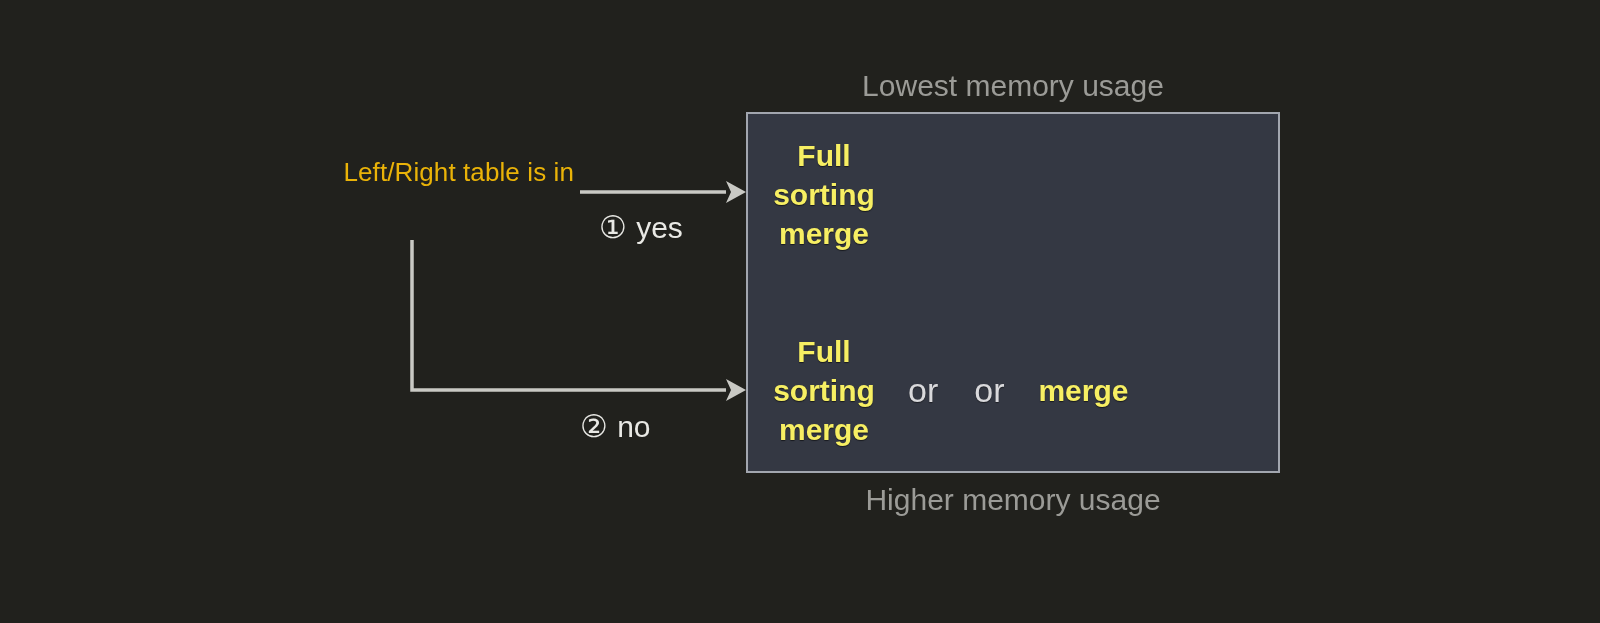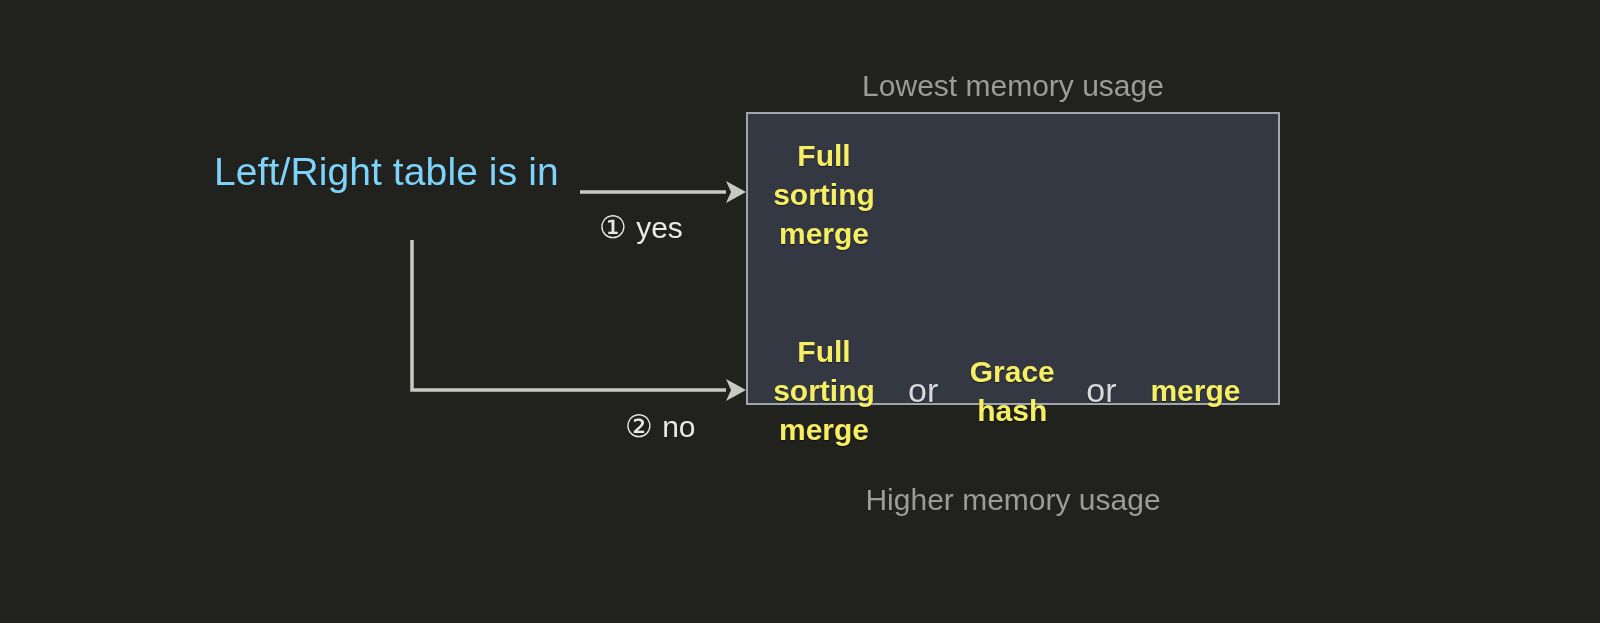--- a/index.html
+++ b/index.html
@@ -19,23 +19,23 @@
     background: #21211d;
     overflow: hidden;
   }
 
   
   #question {
     position: absolute;
     left: 214px;
     top: 152px;
     width: 360px;
-    text-align: left;
-    color: #7dd3fc;
-    font-size: 39px;
+    text-align: right;
+    color: #eab308;
+    font-size: 26px;
     line-height: 40px;
     letter-spacing: 0.1px;
     white-space: nowrap;
   }
   #question .qline { display: block; }
 
   
   #connectors {
     position: absolute;
     left: 0;
@@ -51,21 +51,21 @@
     font-size: 30px;
     line-height: 34px;
     white-space: nowrap;
     margin-top: 8px;
   }
   .branch-label .marker {
     font-size: 31px;
     letter-spacing: 1px;
   }
   #label-yes { left: 599px; top: 203px; }
-  #label-no  { left: 625px; top: 402px; }
+  #label-no  { left: 580px; top: 402px; }
 
   
   .caption {
     position: absolute;
     left: 746px;
     width: 534px;
     text-align: center;
     color: #9b9b97;
     font-size: 30px;
     line-height: 36px;
@@ -73,21 +73,21 @@
   }
   #caption-top    { top: 68px; }
   #caption-bottom { top: 482px; }
 
   
   #panel {
     position: absolute;
     left: 746px;
     top: 112px;
     width: 534px;
-    height: 293px;
+    height: 361px;
     box-sizing: border-box;
     background: #343843;
     border: 2px solid #a2a6af;
     padding-left: 38px;
   }
 
   .option-row {
     position: absolute;
     display: flex;
     align-items: center;
@@ -163,24 +163,20 @@
       </div>
     </div>
 
     <div class="option-row" id="row-unsorted">
       <div class="option opt-fsm">
         <span class="oline">Full</span>
         <span class="oline">sorting</span>
         <span class="oline">merge</span>
       </div>
       <span class="or-sep">or</span>
-      <div class="option opt-grace">
-        <span class="oline">Grace</span>
-        <span class="oline">hash</span>
-      </div>
       <span class="or-sep">or</span>
       <div class="option opt-part">
         <span class="oline">merge</span>
       </div>
     </div>
 
   </div>
 </div>
 
 </body></html>

